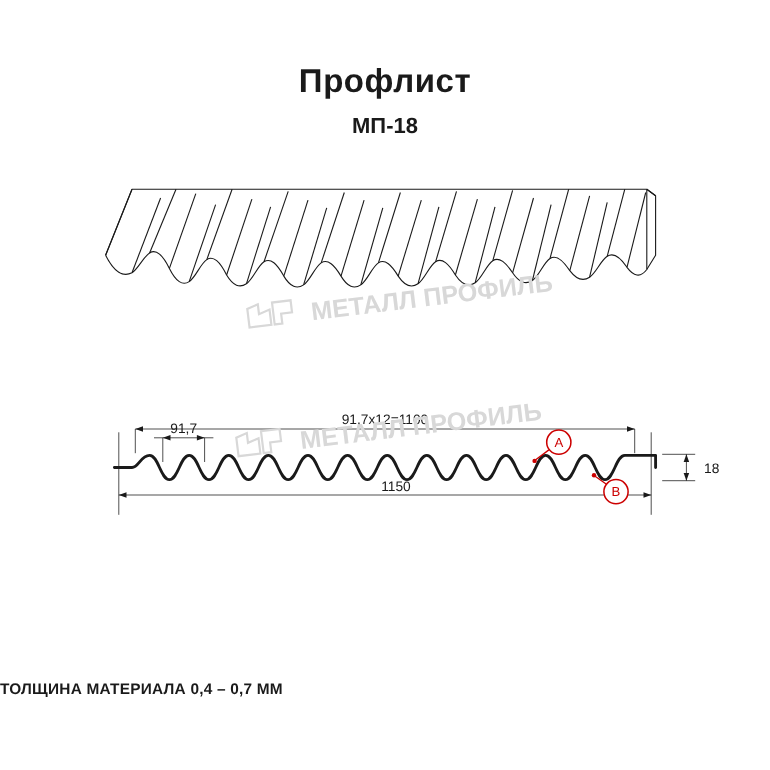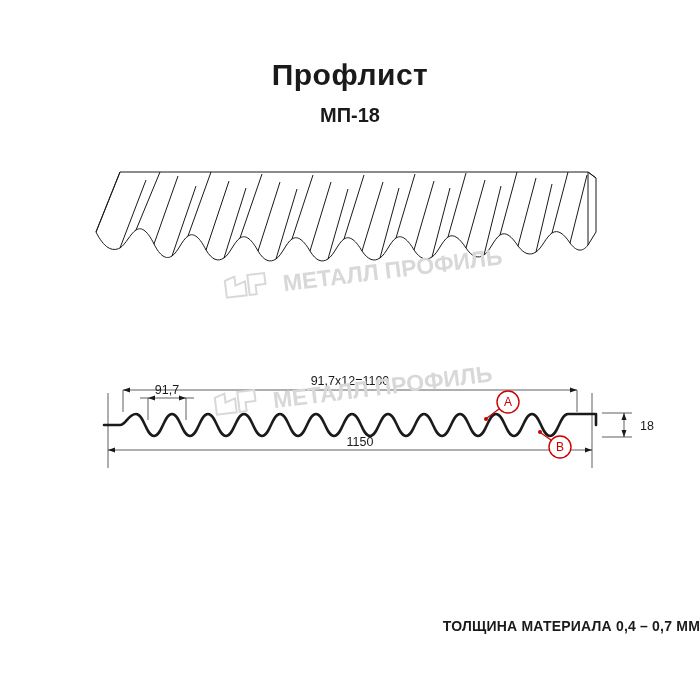--- a/index.html
+++ b/index.html
@@ -40,21 +40,21 @@
     text-align: center;
     font-size: 20px;
     font-weight: bold;
     color: #1a1a1a;
   }
   .footer-note {
     position: absolute;
     top: 618px;
     left: 0;
     width: 700px;
-    text-align: right;
+    text-align: left;
     font-size: 14px;
     font-weight: bold;
     letter-spacing: 0.2px;
     color: #1a1a1a;
   }
   .drawing {
     position: absolute;
     top: 0;
     left: 0;
   }

